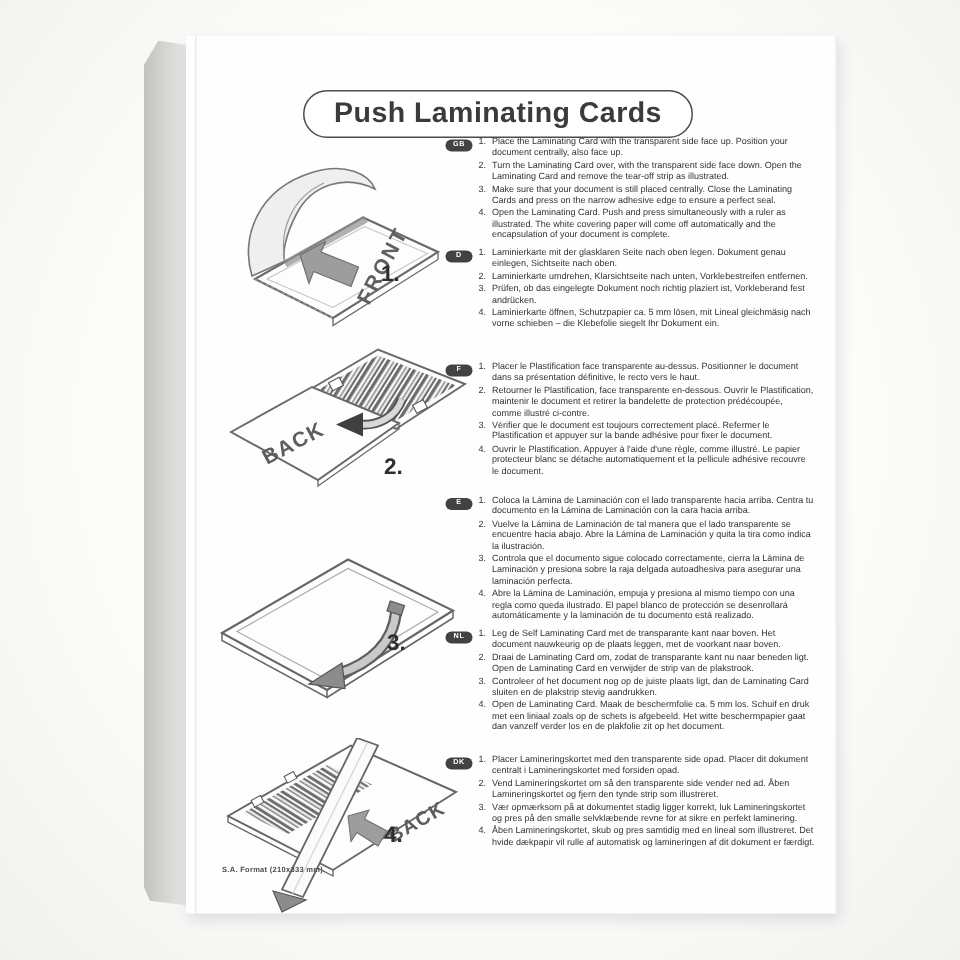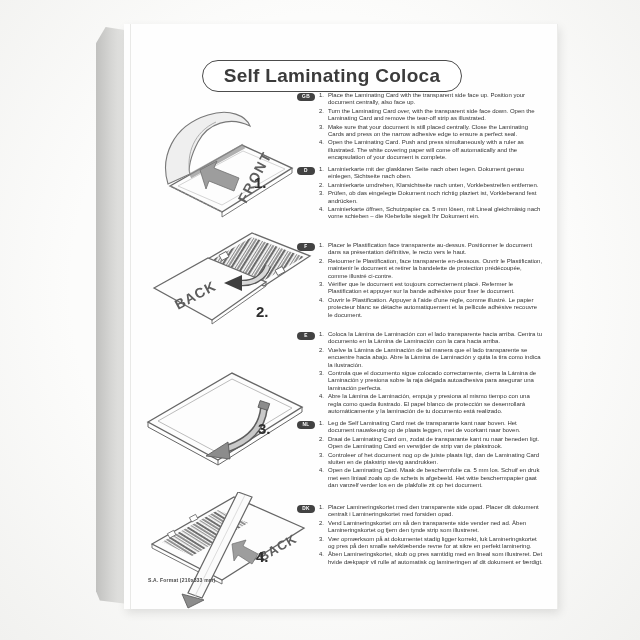--- a/index.html
+++ b/index.html
@@ -30,21 +30,21 @@
 </style>
 </head>
 <body>
 
 <div class="scene">
   <div class="pad-edge"></div>
 
   <div class="page">
 
     <div class="title-pill">
-      <span>Self Laminating Coloca</span>
+      <span>Push Laminating Cards</span>
     </div>
 
     <svg class="ill" style="left:18px;top:86px;" width="165" height="115" viewBox="0 0 165 115">
       <path d="M 28,76 L 100,35 L 150,58 L 80,102 Z" fill="#fdfdfd" stroke="#6a6a6a" stroke-width="1.4"></path>
       <path d="M 150,58 L 150,63 L 80,107 L 80,102" fill="none" stroke="#6a6a6a" stroke-width="0.9"></path>
       <path d="M 28,76 L 80,102" stroke="#9a9a9a" stroke-width="0.9" stroke-dasharray="2,2" fill="none"></path>
       <path d="M 36,76 L 101,41 L 143,59 L 80,95 Z" fill="none" stroke="#c2c2c2" stroke-width="0.7"></path>
       <path d="M 48,66 L 102,36" stroke="#8f8f8f" stroke-width="5" opacity="0.7"></path>
       <path d="M 26,74 C 18,48 30,16 66,5 C 88,-2 104,6 108,16 C 88,6 66,13 56,32 C 48,47 46,60 48,64 Z" fill="#efefef" stroke="#787878" stroke-width="1.1"></path>
       <path d="M 48,64 C 44,44 52,22 74,12" fill="none" stroke="#9c9c9c" stroke-width="0.8"></path>

